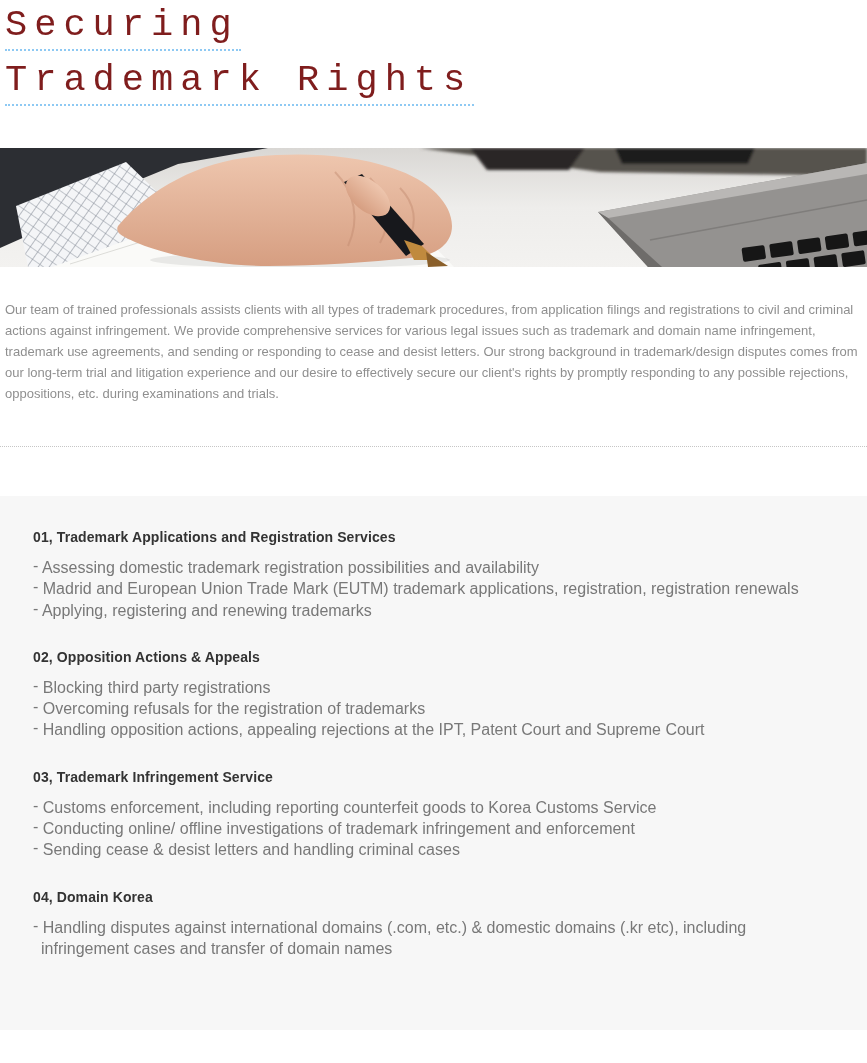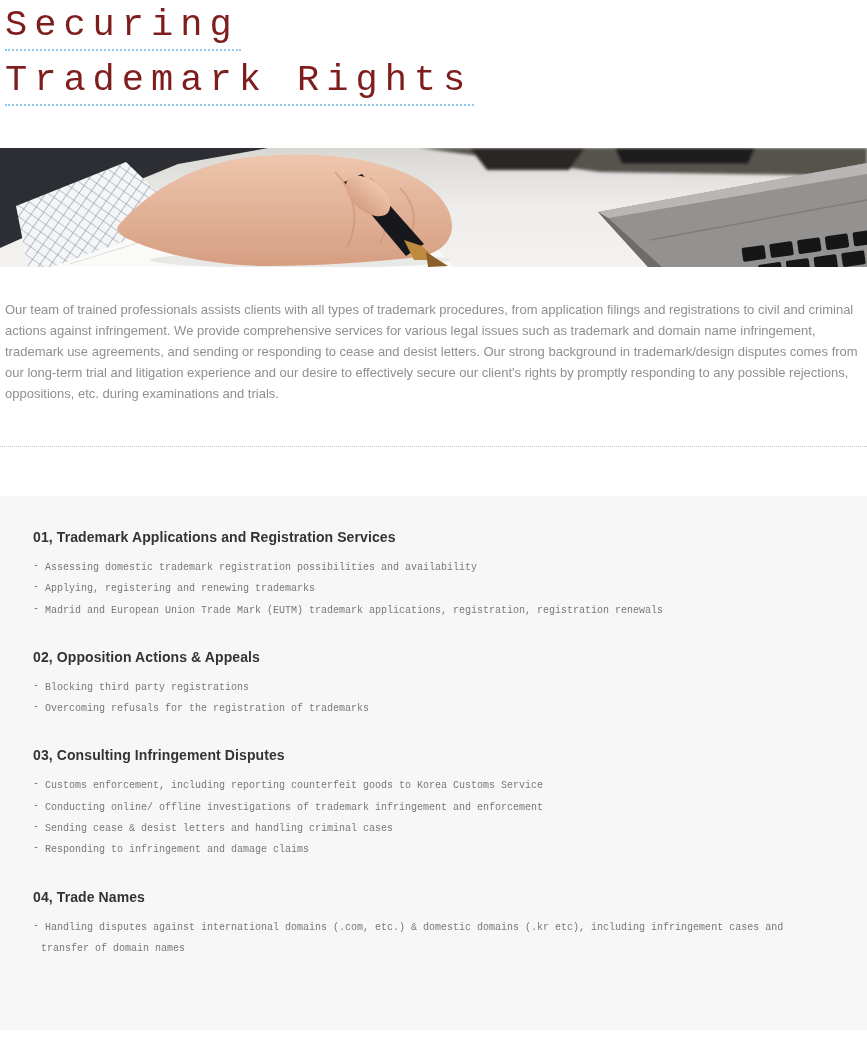--- a/index.html
+++ b/index.html
@@ -65,26 +65,25 @@
     line-height:20px;
     font-weight:bold;
     color:#333333;
     letter-spacing:0.1px;
   }
   .svc-list {
     list-style:none;
     margin:0; padding:0;
   }
   .svc-list li {
-    font-size:10px;
+    font-size:16px;
     line-height:21.3px;
     color:#787878;
     padding-left:8px;
     text-indent:-8px;
-    font-family:Liberation Mono, monospace;
   }
   .dash { position:relative; top:-2px; color:#787878; }
 </style>
 </head>
 <body>
 
 <div class="title-wrap">
   <div class="t-line">
     <span>Securing</span>
   </div>
@@ -167,42 +166,42 @@
 
 <p class="intro">Our team of trained professionals assists clients with all types of trademark procedures, from application filings and registrations to civil and criminal actions against infringement. We provide comprehensive services for various legal issues such as trademark and domain name infringement, trademark use agreements, and sending or responding to cease and desist letters. Our strong background in trademark/design disputes comes from our long-term trial and litigation experience and our desire to effectively secure our client's rights by promptly responding to any possible rejections, oppositions, etc. during examinations and trials.</p>
 
 <div class="divider-top"></div>
 
 <div class="panel">
   <section class="svc">
     <h3 class="svc-heading">01, Trademark Applications and Registration Services</h3>
     <ul class="svc-list">
         <li><span class="dash">-</span> Assessing domestic trademark registration possibilities and availability</li>
+        <li><span class="dash">-</span> Madrid and European Union Trade Mark (EUTM) trademark applications, registration, registration renewals</li>
         <li><span class="dash">-</span> Applying, registering and renewing trademarks</li>
-        <li><span class="dash">-</span> Madrid and European Union Trade Mark (EUTM) trademark applications, registration, registration renewals</li>
       </ul>
   </section>
 
   <section class="svc">
     <h3 class="svc-heading">02, Opposition Actions &amp; Appeals</h3>
     <ul class="svc-list">
         <li><span class="dash">-</span> Blocking third party registrations</li>
         <li><span class="dash">-</span> Overcoming refusals for the registration of trademarks</li>
-      </ul>
-  </section>
-
-  <section class="svc">
-    <h3 class="svc-heading">03, Consulting Infringement Disputes</h3>
+        <li><span class="dash">-</span> Handling opposition actions, appealing rejections at the IPT, Patent Court and Supreme Court</li>
+      </ul>
+  </section>
+
+  <section class="svc">
+    <h3 class="svc-heading">03, Trademark Infringement Service</h3>
     <ul class="svc-list">
         <li><span class="dash">-</span> Customs enforcement, including reporting counterfeit goods to Korea Customs Service</li>
         <li><span class="dash">-</span> Conducting online/ offline investigations of trademark infringement and enforcement</li>
         <li><span class="dash">-</span> Sending cease &amp; desist letters and handling criminal cases</li>
-        <li><span class="dash">-</span> Responding to infringement and damage claims</li>
-      </ul>
-  </section>
-
-  <section class="svc">
-    <h3 class="svc-heading">04, Trade Names</h3>
+      </ul>
+  </section>
+
+  <section class="svc">
+    <h3 class="svc-heading">04, Domain Korea</h3>
     <ul class="svc-list">
         <li><span class="dash">-</span> Handling disputes against international domains (.com, etc.) &amp; domestic domains (.kr etc), including infringement cases and transfer of domain names</li>
       </ul>
   </section>
 </div>
 
 </body></html>

